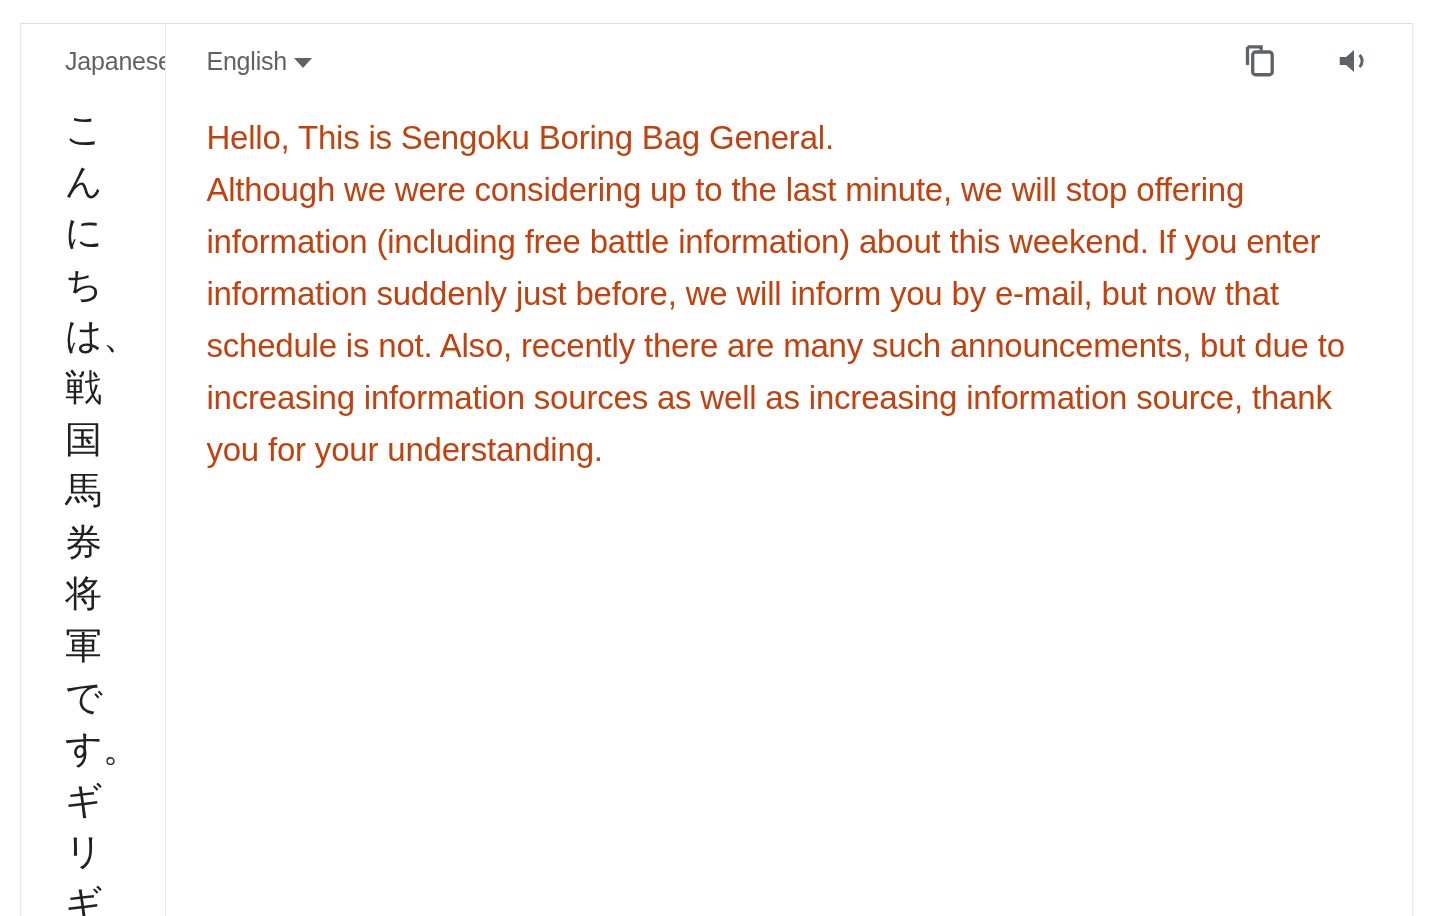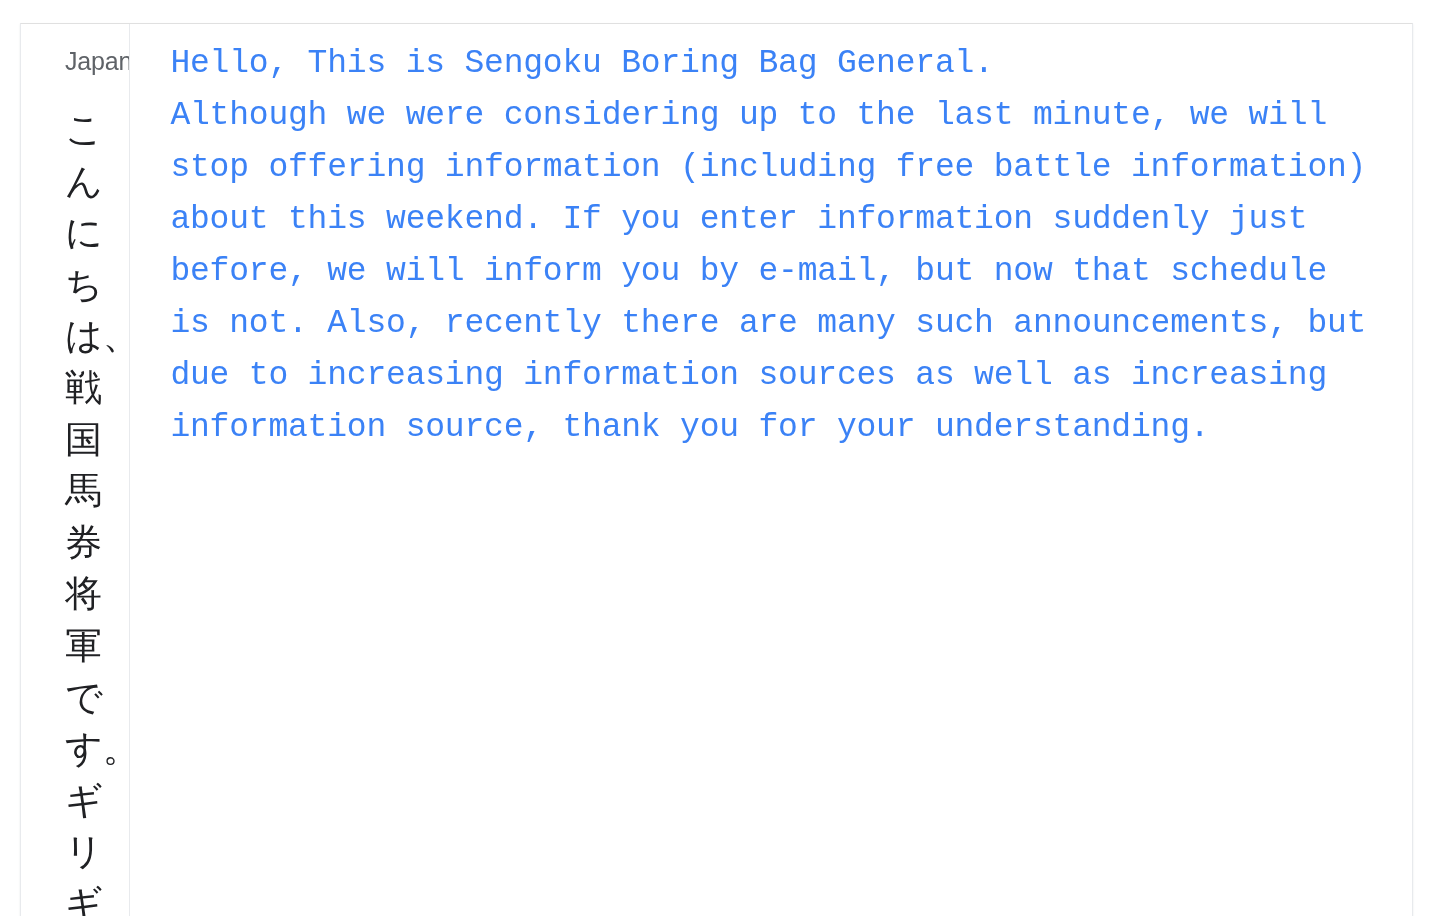--- a/index.html
+++ b/index.html
@@ -114,24 +114,24 @@
     font-size: 37px;
     line-height: 51.6px;
     color: #202124;
     white-space: pre-wrap;
     word-break: break-all;
     margin: 0;
     padding-top: 6px;
   }
 
   .target-text {
-    font-family: Liberation Mono, monospace;
+    font-family: Liberation Sans, sans-serif;
     font-size: 33px;
     line-height: 52px;
-    color: #3b82f6;
+    color: #c2410c;
     white-space: pre-wrap;
     margin: 0;
     padding-top: 14px;
     letter-spacing: -0.2px;
   }
 </style>
 </head>
 <body>
 
 <div id="translate-card">
@@ -151,20 +151,45 @@
 
     <div class="pane-body">
       <p class="source-text">こんにちは、戦国馬券将軍です。ギリギリまで検討させて頂いたものの、今週末に関しましては（無料合戦情報を含む）情報提供を取り止めさせて頂きます。もし、直前に急遽情報が入った際はメールにてお知らせ致しますが、今現在はその予定は御座いません。また、最近ではこの様なお知らせが多くなっておりますが、情報元を増やしていくのと同時に情報収集項目を増加させた事によるものですので、何卒ご理解の程宜しくお願いします。</p>
 
     </div>
 
   </div>
 
   <div class="pane pane-target">
 
+    <div class="pane-header">
+
+      <div class="lang-selector">
+        <span class="lang-label">English</span>
+        <span class="caret"></span>
+      </div>
+
+      <span class="header-spacer"></span>
+
+      <button class="icon-btn icon-gap-3">
+        <svg width="38" height="38" viewBox="0 0 24 24" aria-hidden="true">
+          <path fill="none" stroke="#5f6368" stroke-width="2.1" d="M4.1 3.1h8.6v2.3"></path>
+          <path fill="none" stroke="#5f6368" stroke-width="2.1" d="M4.1 3.1v11.4"></path>
+          <rect x="7.4" y="6.3" width="12.3" height="14.4" rx="1.8" fill="#ffffff" stroke="#5f6368" stroke-width="2.1"></rect>
+        </svg>
+      </button>
+
+      <button class="icon-btn">
+        <svg width="38" height="38" viewBox="0 0 24 24" aria-hidden="true">
+          <path fill="#5f6368" d="M3 9.5v5h4l5 4.5V5L7 9.5H3z"></path>
+          <path fill="none" stroke="#5f6368" stroke-width="1.9" d="M15.5 8.2a5.2 5.2 0 0 1 0 7.6"></path>
+        </svg>
+      </button>
+
+    </div>
 
     <div class="pane-body">
       <p class="target-text">Hello, This is Sengoku Boring Bag General.
 Although we were considering up to the last minute, we will stop offering information (including free battle information) about this weekend. If you enter information suddenly just before, we will inform you by e-mail, but now that schedule is not. Also, recently there are many such announcements, but due to increasing information sources as well as increasing information source, thank you for your understanding.</p>
     </div>
 
   </div>
 
 </div>
 

